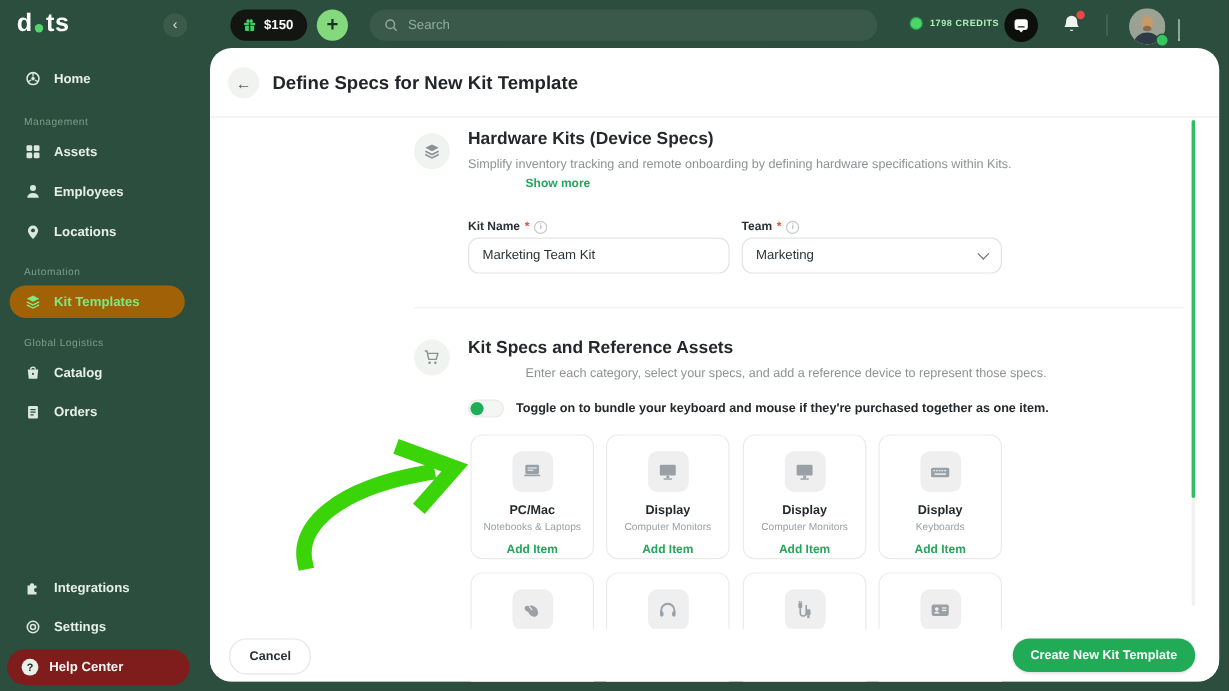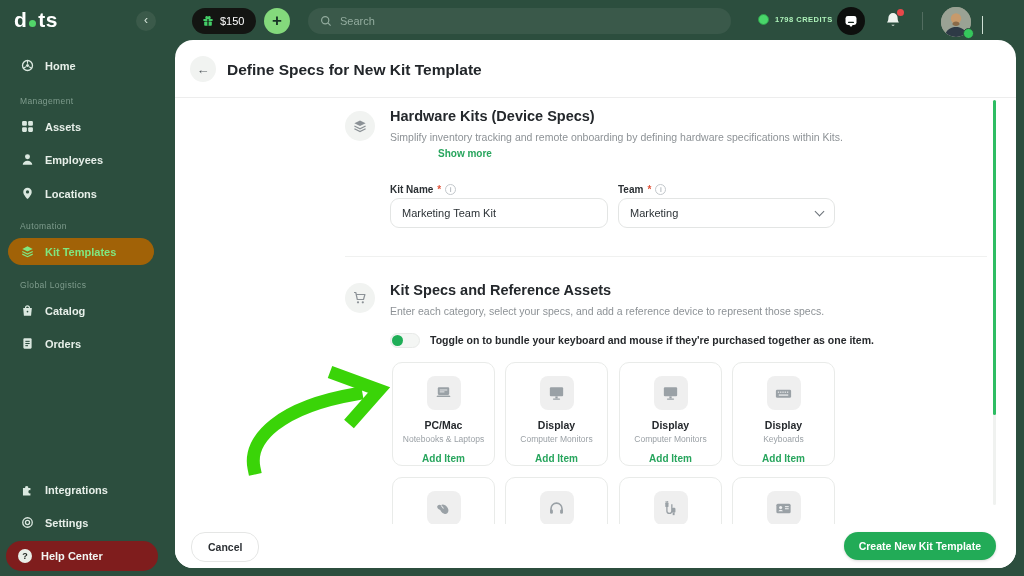--- a/index.html
+++ b/index.html
@@ -17,21 +17,21 @@
   .nav-item svg{width:13px;height:13px;color:#dbe8e0;flex:none;}
   .nav-item.active{background:#a16207;color:#7fe880;}
   .nav-item.active svg{color:#7fe880;}
   .help-pill{position:absolute;left:6px;top:541px;width:152px;height:30px;background:#7f1d1d;border-radius:15px;
        display:flex;align-items:center;gap:9px;padding-left:12px;color:#f2f5f2;font-size:11px;font-weight:bold;box-sizing:border-box;}
   .help-q{width:14px;height:14px;border-radius:50%;background:#e9efe9;color:#1c241f;font-size:9px;font-weight:bold;
        display:flex;align-items:center;justify-content:center;}
   .help-q::after{content:"?";}
   
   .balance-pill{position:absolute;left:192px;top:8px;height:26px;padding:0 12px 0 10px;background:#131512;border-radius:13px;
-       display:flex;align-items:center;gap:6px;color:#fff;font-size:11px;font-weight:normal;}
+       display:flex;align-items:center;gap:6px;color:#fff;font-size:11px;font-weight:bold;}
   .plus-btn{position:absolute;left:264px;top:8px;width:26px;height:26px;border-radius:50%;background:#84d97c;color:#173325;
        font-size:17px;font-weight:bold;display:flex;align-items:center;justify-content:center;}
   .searchbar{position:absolute;left:308px;top:8px;width:423px;height:26px;background:#3a594a;border-radius:13px;
        display:flex;align-items:center;gap:8px;padding-left:12px;box-sizing:border-box;}
   .searchbar .ph{font-size:11px;color:#93ac9f;}
   .credits{position:absolute;left:758px;top:14px;display:flex;align-items:center;gap:6px;}
   .coin{width:11px;height:11px;border-radius:50%;background:#49d66a;border:1.5px solid #2f9c4c;box-sizing:border-box;}
   .credits .txt{font-size:7.5px;font-weight:bold;color:#aef2ba;letter-spacing:.5px;}
   .msg-btn{position:absolute;left:837px;top:7px;width:28px;height:28px;border-radius:50%;background:#0d0f0d;
        display:flex;align-items:center;justify-content:center;}
@@ -268,21 +268,21 @@
     <div class="divider" style="top:216px;"></div>
 
     <div class="sec-circle" style="left:170px;top:243px;">
       <svg width="14" height="14" viewBox="0 0 14 14">
           <path d="M1 1.5h1.8l1.5 7h6.2l1.4-5H3.2" fill="none" stroke="currentColor" stroke-width="1.2" stroke-linejoin="round"></path>
           <circle cx="5" cy="11.3" r="1.1" fill="currentColor"></circle>
           <circle cx="9.8" cy="11.3" r="1.1" fill="currentColor"></circle>
         </svg>
     </div>
     <div class="sec-title" style="top:242px;">Kit Specs and Reference Assets</div>
-    <div class="sec-desc" style="top:265px;">Enter each category, select your specs, and add a reference device to represent those specs.</div>
+    <div class="sec-desc" style="top:265px;margin-left:48px;">Enter each category, select your specs, and add a reference device to represent those specs.</div>
 
     <div class="toggle">
         <span class="knob"></span>
       </div>
     <div class="toggle-text">Toggle on to bundle your keyboard and mouse if they're purchased together as one item.</div>
 
     <div class="cat" style="left:217px;top:322px;">
       <div class="isq">
           <svg viewBox="0 0 20 20">
             <rect x="4" y="3.5" width="12" height="8" rx="1.2" fill="currentColor"></rect>

